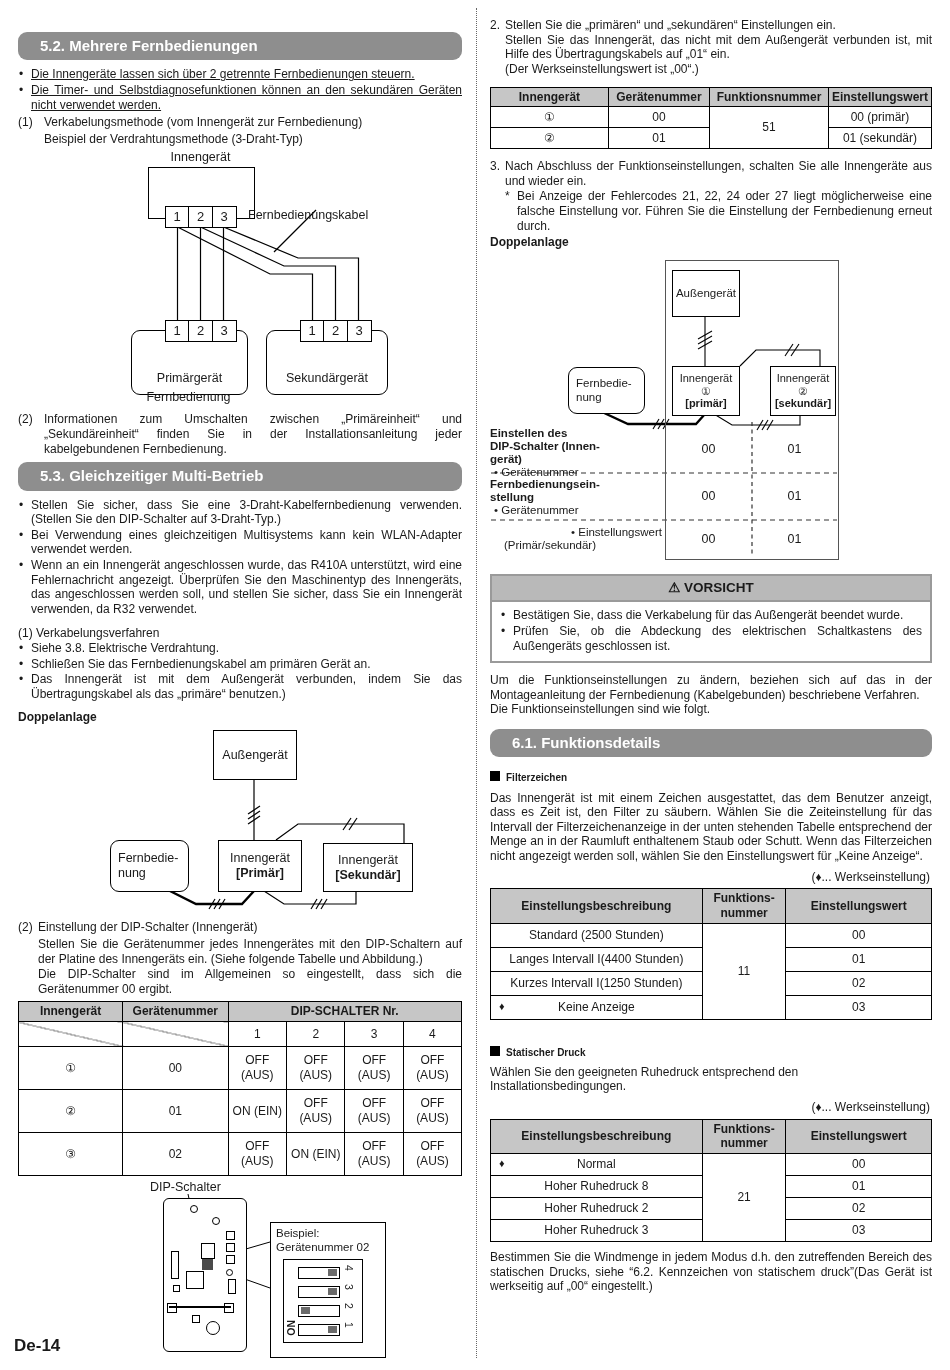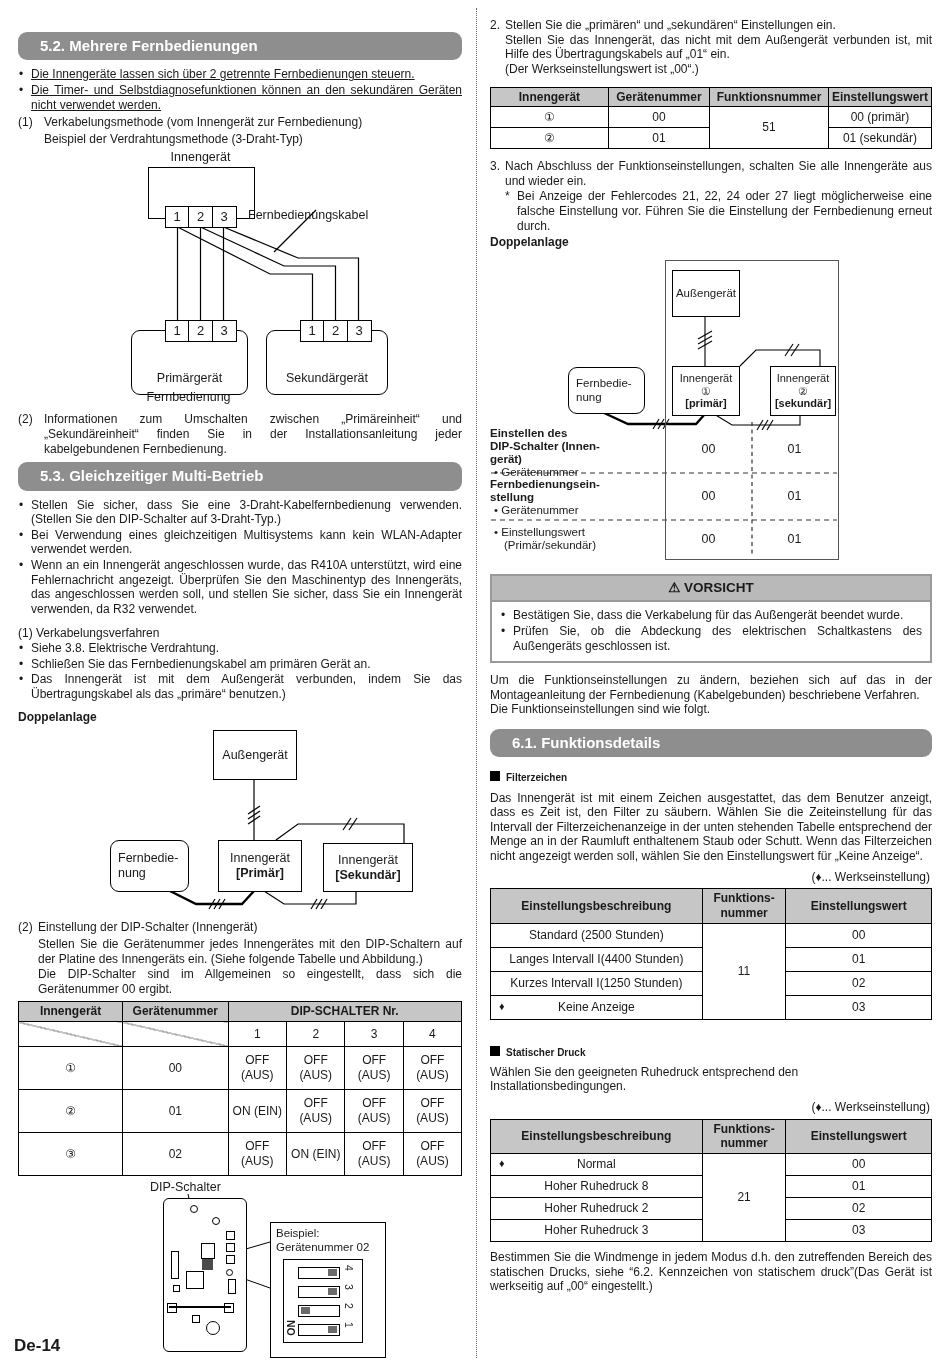--- a/index.html
+++ b/index.html
@@ -426,21 +426,21 @@
 
       <div class="d3label" style="left:0;top:224px;">
         <span class="bold pre">Fernbedienungsein-
 stellung</span>
         <div style="padding-left:4px;">•  Gerätenummer</div>
       </div>
       <div class="d3val" style="left:175px;top:235px;width:87px;">00</div>
       <div class="d3val" style="left:262px;top:235px;width:85px;">01</div>
 
       <div class="d3label" style="left:0;top:272px;">
-        <div style="padding-left:4px;">•  Einstellungswert</div>
+        <div style="padding-left:4px;text-align:right;">•  Einstellungswert</div>
         <div style="padding-left:14px;">(Primär/sekundär)</div>
       </div>
       <div class="d3val" style="left:175px;top:278px;width:87px;">00</div>
       <div class="d3val" style="left:262px;top:278px;width:85px;">01</div>
     </div>
 
 
     <div class="vorsicht">
       <div class="vorsicht-title">
         <span>⚠</span>

